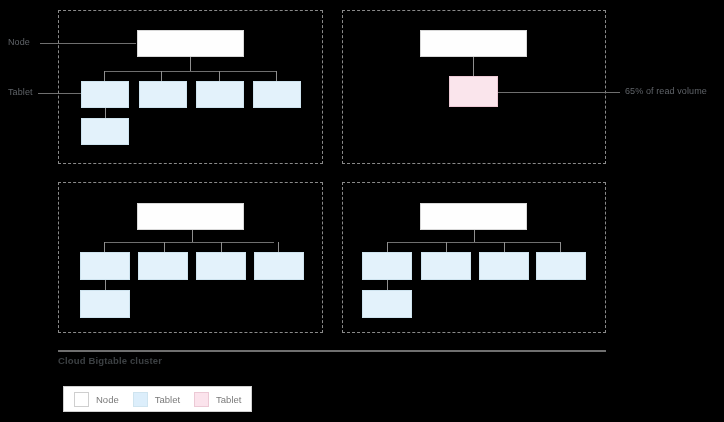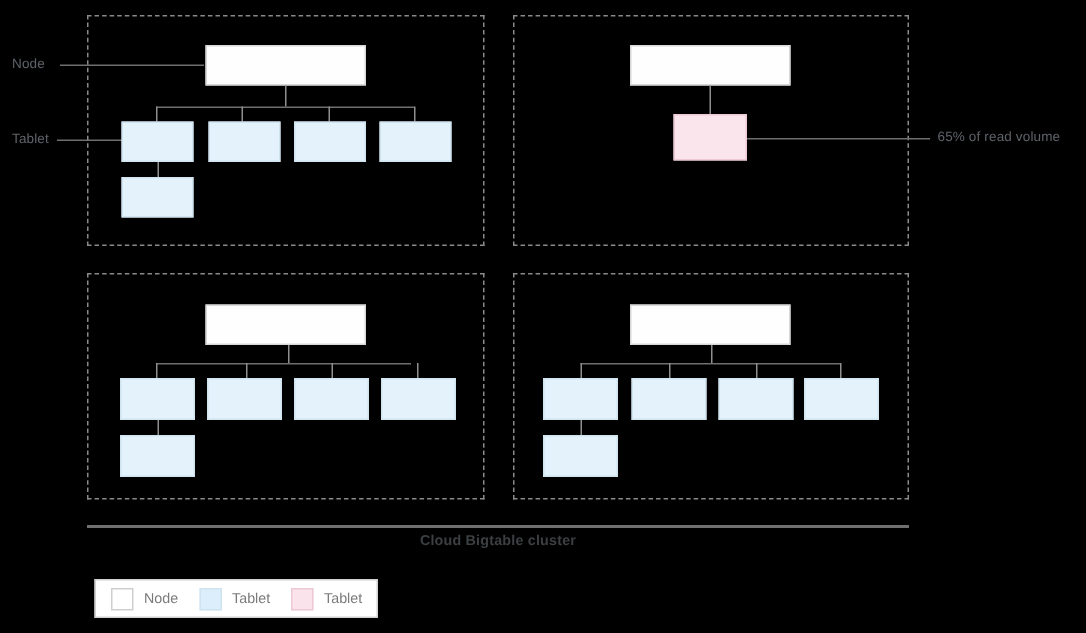--- a/index.html
+++ b/index.html
@@ -80,21 +80,20 @@
     top: 350px;
     width: 548px;
     height: 2px;
     background: #6f6f6f;
   }
   .cluster-caption {
     position: absolute;
     left: 58px;
     top: 355px;
     width: 548px;
-    text-align: center;
     font-size: 9.5px;
     font-weight: bold;
     color: #3c4043;
     letter-spacing: 0.15px;
   }
 
   
   .legend {
     position: absolute;
     left: 63px;

